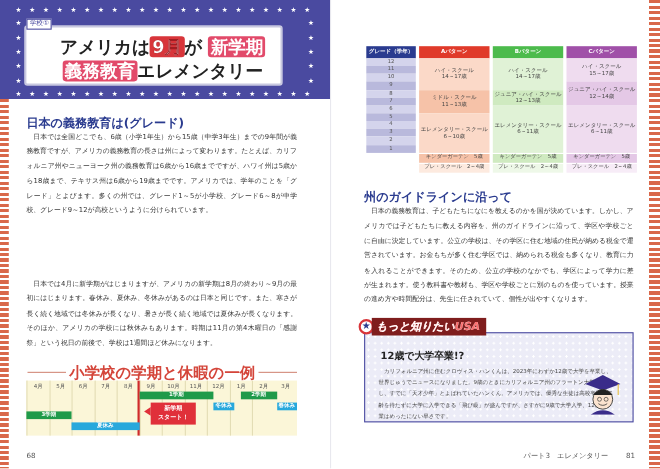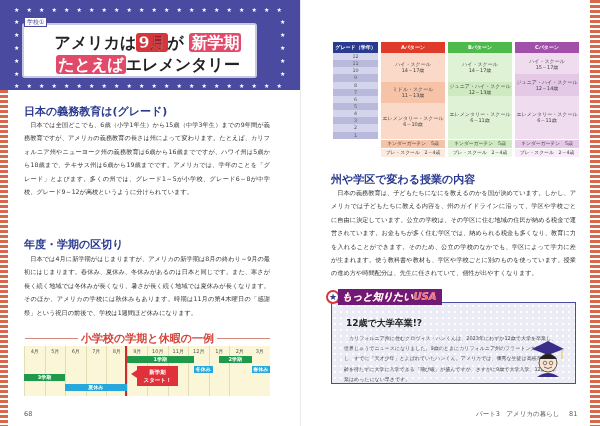--- a/index.html
+++ b/index.html
@@ -26,21 +26,21 @@
   .title-line.l2 { top: 30px; }
   .hl-red { color: #fff; background: #d8353a; border-radius: 3px; padding: 0 2px; -webkit-text-stroke: 0.3px #a01d22; }
   .hl-red2 { color: #fff; background: #e24a6a; border-radius: 3px; padding: 0 2px; }
 
   .section-title { position: absolute; color: #2a3b8f; font-weight: bold; font-size: 11px; }
   .body-text { position: absolute; font-size: 6.2px; line-height: 13.4px; color: #333; text-align: justify; }
 
   
   .chart-title-wrap { position: absolute; left: 25px; top: 331px; width: 245px; height: 14px; }
   .chart-title-wrap .rule { position: absolute; top: 7px; height: 1px; background: #d38a7a; }
-  .chart-title { position: absolute; left: 0; width: 100%; text-align: center; color: #d4453a; font-weight: bold; font-size: 11px; top: 0; }
+  .chart-title { position: absolute; left: 0; width: 100%; text-align: center; color: #d4453a; font-weight: bold; font-size: 14px; top: 0; }
   .chart-title span { background: #fff; padding: 0 3px; }
   .schedule { position: absolute; left: 24px; top: 346px; width: 246px; height: 50px; background: #fbf6d8; }
   .month { position: absolute; top: 0; height: 50px; border-left: 1px solid #e3ddb5; font-size: 5px; color: #555; text-align: center; padding-top: 2px; }
   .month:first-child { border-left: none; }
   .bar { position: absolute; height: 7px; font-size: 5px; color: #fff; text-align: center; line-height: 7px; font-weight: bold; }
   .bar.green { background: #1f9a4a; }
   .bar.blue { background: #27a8dc; }
   .redline { position: absolute; left: 101px; top: 0; width: 1.5px; height: 50px; background: #d02a2a; }
   .callout { position: absolute; left: 113px; top: 20px; width: 41px; height: 20px; background: #e0303a; color: #fff; font-size: 5.5px; text-align: center; line-height: 8px; padding-top: 2px; font-weight: bold; }
   .callout::before { content: ""; position: absolute; left: -6px; top: 4px; border-right: 6px solid #e0303a; border-top: 4px solid transparent; border-bottom: 4px solid transparent; }
@@ -60,21 +60,21 @@
   .gcell.a { background: #b9b9dc; }
   .gcell.b { background: #d4d4ec; }
   .pcell { position: absolute; left: 0; width: 100%; display: flex; flex-direction: column; justify-content: center; align-items: center; text-align: center; color: #444; font-size: 5px; line-height: 6px; }
   .foot-cell { position: absolute; left: 0; width: 100%; height: 8px; line-height: 8px; text-align: center; font-size: 4.8px; color: #444; }
 
   
   .more-box { position: absolute; left: 30px; top: 302px; width: 245px; height: 82px; border: 1.5px solid #4a4aa0; background: #ececf7;
     background-image: radial-gradient(#fff 1px, transparent 1.2px); background-size: 6px 6px; }
   .more-header { position: absolute; left: 25px; top: 289px; height: 16px; display: flex; align-items: center; }
   .more-star { width: 14px; height: 14px; border-radius: 50%; background: #fff; border: 2px solid #d8353a; color: #2a3b8f; font-size: 9px; line-height: 10px; text-align: center; }
-  .more-label { background: #701a75; color: #ff6a6a; font-weight: bold; font-size: 10px; padding: 1px 6px 1px 4px; margin-left: -2px; font-style: italic; -webkit-text-stroke: 0.2px #fff; }
+  .more-label { background: #7f1d1d; color: #ff6a6a; font-weight: bold; font-size: 10px; padding: 1px 6px 1px 4px; margin-left: -2px; font-style: italic; -webkit-text-stroke: 0.2px #fff; }
   .more-title { position: absolute; left: 14px; top: 14px; font-size: 9px; font-weight: bold; color: #222; }
   .more-text { position: absolute; left: 12px; top: 30px; width: 215px; font-size: 5px; line-height: 10.2px; color: #444; }
   .avatar { position: absolute; right: 10px; bottom: 6px; width: 34px; height: 38px; }
 </style>
 </head>
 <body>
 
 <div class="page left">
   <div class="stripe-left"></div>
 
@@ -134,29 +134,28 @@
         <span style="left: 280px; top: 57px;">★</span>
         <span style="left: 14px; top: 70px;">★</span>
         <span style="left: 280px; top: 70px;">★</span>
       </div>
     <div class="tag">学校①</div>
     <div class="banner-box">
       <div class="title-line l1">
         <span>アメリカは</span><span class="hl-red">9月</span><span>が </span><span class="hl-red2">新学期</span>
       </div>
       <div class="title-line l2">
-        <span class="hl-red2">たとえば</span><span>エレメンタリー</span>
+        <span class="hl-red2">義務教育</span><span>エレメンタリー</span>
       </div>
     </div>
   </div>
 
   <div class="section-title" style="left:24px;top:104px;">日本の義務教育は(グレード)</div>
   <div class="body-text" style="left:24px;top:118px;width:246px;">　日本では全国どこでも、6歳（小学1年生）から15歳（中学3年生）までの9年間が義務教育ですが、アメリカの義務教育の長さは州によって変わります。たとえば、カリフォルニア州やニューヨーク州の義務教育は6歳から16歳までですが、ハワイ州は5歳から18歳まで、テキサス州は6歳から19歳までです。アメリカでは、学年のことを「グレード」とよびます。多くの州では、グレード1～5が小学校、グレード6～8が中学校、グレード9～12が高校というように分けられています。</div>
 
-  <div class="section-title" style="left:24px;top:237px;">年度・学期の区切り</div>
   <div class="body-text" style="left:24px;top:252px;width:246px;">　日本では4月に新学期がはじまりますが、アメリカの新学期は8月の終わり～9月の最初にはじまります。春休み、夏休み、冬休みがあるのは日本と同じです。また、寒さが長く続く地域では冬休みが長くなり、暑さが長く続く地域では夏休みが長くなります。そのほか、アメリカの学校には秋休みもあります。時期は11月の第4木曜日の「感謝祭」という祝日の前後で、学校は1週間ほど休みになります。</div>
 
   <div class="chart-title-wrap">
     <div class="rule" style="left:0;width:245px;"></div>
     <div class="chart-title"><span>小学校の学期と休暇の一例</span></div>
   </div>
 
   <div class="schedule" id="schedule">
       <div class="month" style="left: 225.5px; width: 20.5px;">3月</div>
       <div class="month" style="left: 205px; width: 20.5px;">2月</div>
@@ -254,21 +253,21 @@
         </div>
         <div class="pcell" style="top: 53.9px; height: 42.9px; background: rgb(239, 220, 239);">
           <div>エレメンタリー・スクール</div>
           <div>6～11歳</div>
         </div>
         <div class="foot-cell" style="top: 97.8px; background: rgb(228, 200, 230);">キンダーガーテン　5歳</div>
         <div class="foot-cell" style="top: 106.8px; background: rgb(247, 236, 247);">プレ・スクール　2～4歳</div>
       </div>
     </div>
 
-  <div class="section-title" style="left:30px;top:172px;">州や学区で変わる授業の内容</div>
+  <div class="section-title" style="left:30px;top:172px;">州のガイドラインに沿って</div>
   <div class="body-text" style="left:30px;top:186px;width:245px;">　日本の義務教育は、子どもたちになにを教えるのかを国が決めています。しかし、アメリカでは子どもたちに教える内容を、州のガイドラインに沿って、学区や学校ごとに自由に決定しています。公立の学校は、その学区に住む地域の住民が納める税金で運営されています。お金もちが多く住む学区では、納められる税金も多くなり、教育に力を入れることができます。そのため、公立の学校のなかでも、学区によって学力に差が生まれます。使う教科書や教材も、学区や学校ごとに別のものを使っています。授業の進め方や時間配分は、先生に任されていて、個性が出やすくなります。</div>
 
   <div class="more-box">
     <div class="more-title">12歳で大学卒業!?</div>
     <div class="more-text">　カリフォルニア州に住むクロヴィス・ハンくんは、2023年にわずか12歳で大学を卒業し、世界じゅうでニュースになりました。9歳のときにカリフォルニア州のフラートン大学に入学し、すでに「天才少年」とよばれていたハンくん。アメリカでは、優秀な生徒は高校卒業の年齢を待たずに大学に入学できる「飛び級」が盛んですが、さすがに9歳で大学入学、12歳で卒業はめったにない早さです。</div>
     <svg class="avatar" viewBox="0 0 34 38">
       <polygon points="17,2 33,10 17,16 1,10" fill="#3a2c8a"></polygon>
       <line x1="31" y1="10" x2="31" y2="20" stroke="#e8c040" stroke-width="1"></line>
       <circle cx="17" cy="24" r="9" fill="#fbe3cf" stroke="#333" stroke-width="0.8"></circle>
       <path d="M8,20 Q17,10 26,20" fill="#222"></path>
@@ -276,15 +275,15 @@
       <circle cx="20" cy="24" r="1.8" fill="none" stroke="#333" stroke-width="0.6"></circle>
       <path d="M13,28 Q17,31 21,28" fill="none" stroke="#333" stroke-width="0.7"></path>
       <path d="M6,38 Q17,30 28,38" fill="#3a2c8a"></path>
     </svg>
   </div>
   <div class="more-header">
     <div class="more-star">★</div>
     <div class="more-label">もっと知りたいUSA</div>
   </div>
 
-  <div class="page-num" style="left:175px;top:410px;">パート3　アメリカの暮らし</div>
+  <div class="page-num" style="left:175px;top:410px;">パート3　エレメンタリー</div>
   <div class="page-num" style="left:268px;top:410px;">81</div>
 </div>
 
 </body></html>

